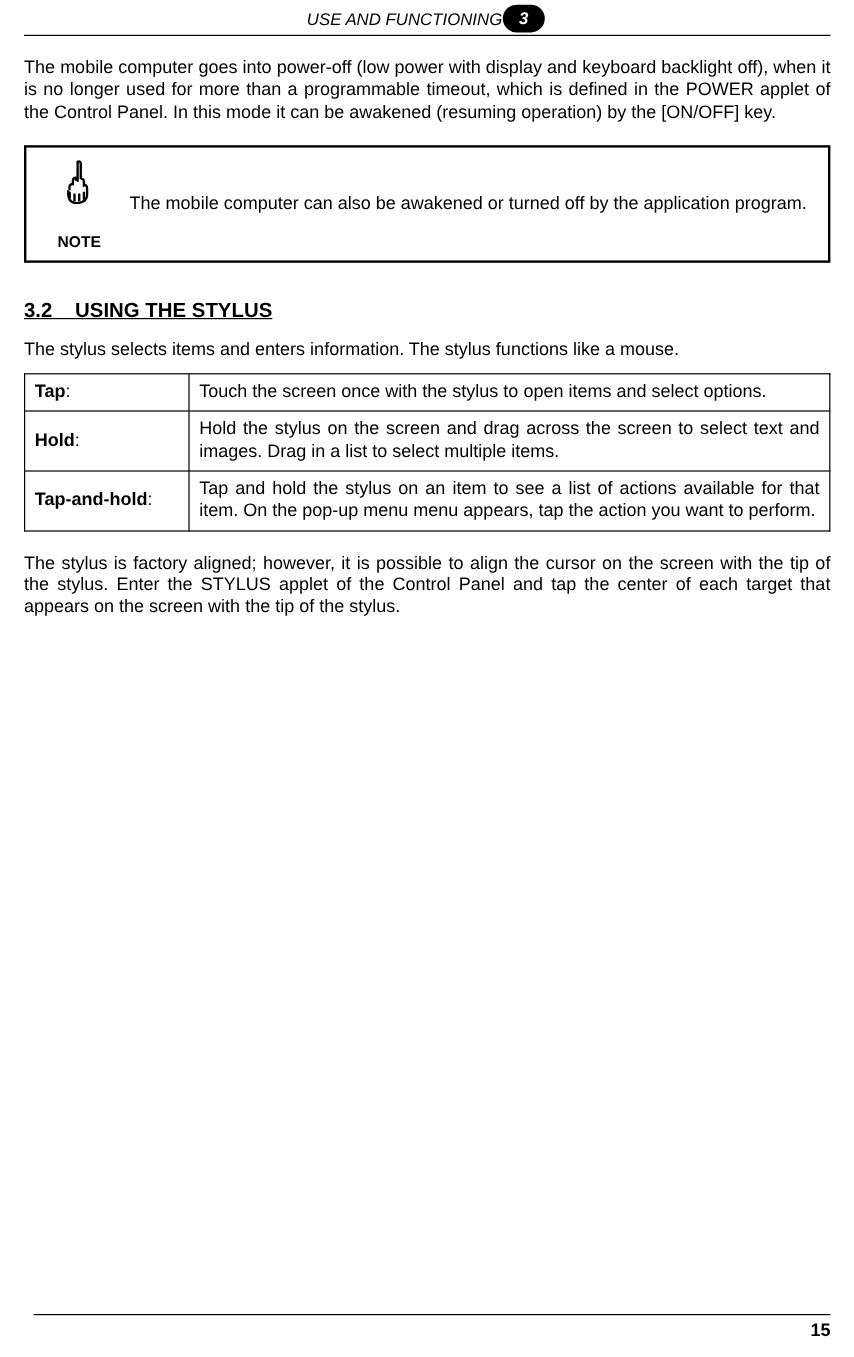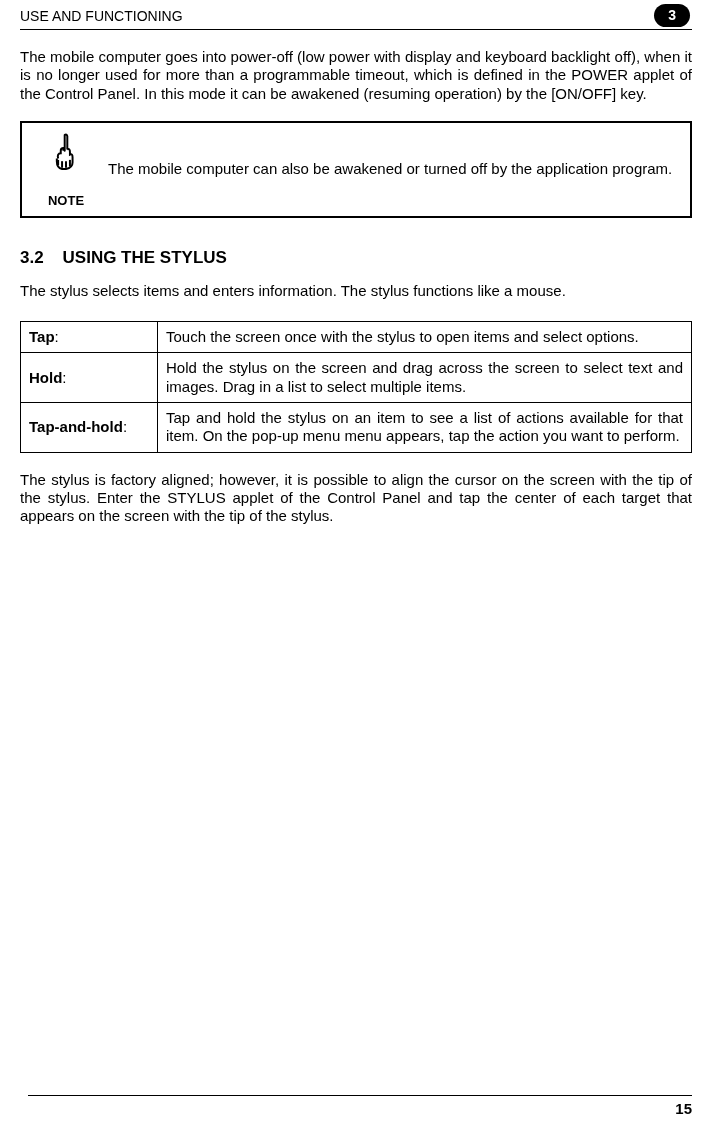--- a/index.html
+++ b/index.html
@@ -12,23 +12,24 @@
   .page {
     width: 712px;
     min-height: 1131px;
     box-sizing: border-box;
     padding: 4px 20px 0 20px;
     position: relative;
   }
   .header-row {
     display: flex;
     align-items: center;
-    justify-content: space-between;
+    justify-content: center;
     font-size: 14px;
     padding-bottom: 2px;
+    font-style: italic;
   }
   .chapter-pill {
     background: #000;
     color: #fff;
     border-radius: 14px;
     padding: 2px 14px 3px 14px;
     font-weight: bold;
     margin-right: 2px;
     font-size: 14px;
     line-height: 18px;
@@ -71,20 +72,21 @@
     font-size: 15px;
     line-height: 1.2;
     text-align: justify;
     padding-left: 10px;
     flex: 1;
   }
   .section-heading {
     font-weight: bold;
     font-size: 17px;
     margin: 0 0 14px 0;
+    text-decoration: underline;
   }
   .table {
     border-collapse: collapse;
     width: 100%;
     margin: 10px 0 18px 0;
     font-size: 15px;
     padding-left: 16px;
   }
   .table td {
     border: 1px solid #000;
@@ -145,21 +147,21 @@
       <span class="note-label">NOTE</span>
     </div>
     <div class="note-content">The mobile computer can also be awakened or turned off by the application program.</div>
   </div>
 
   <h2 class="section-heading">
     <span>3.2</span>&nbsp;&nbsp;&nbsp;
     <span>USING THE STYLUS</span>
   </h2>
 
-  <p class="body-para" style="margin-bottom:21px">The stylus selects items and enters information. The stylus functions like a mouse.</p>
+  <p class="body-para" style="margin-bottom:10px">The stylus selects items and enters information. The stylus functions like a mouse.</p>
 
   <table class="table">
     <tbody>
         <tr>
       <td class="term"><span class="term-bold">Tap</span>:</td>
       <td>Touch the screen once with the stylus to open items and select options.</td>
     </tr>
     <tr>
       <td class="term"><span class="term-bold">Hold</span>:</td>
       <td>Hold the stylus on the screen and drag across the screen to select text and images. Drag in a list to select multiple items.</td>

